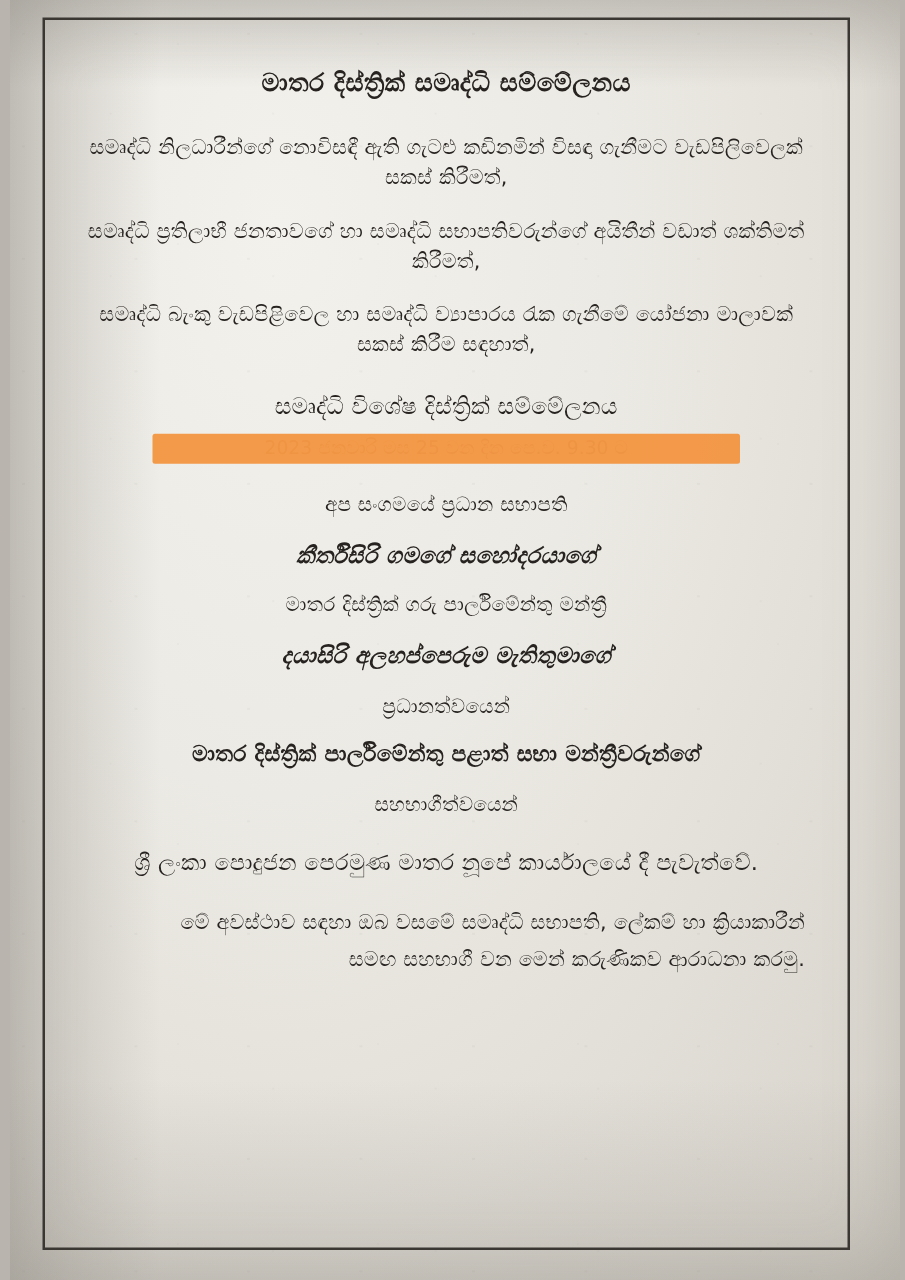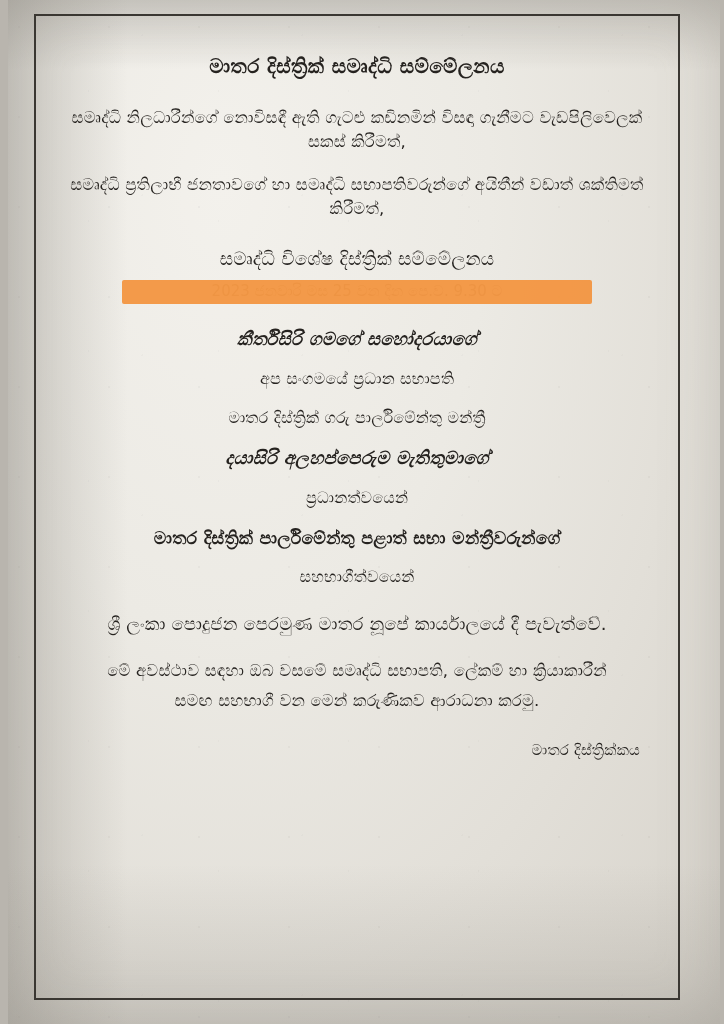--- a/index.html
+++ b/index.html
@@ -153,20 +153,21 @@
     margin-top: 22px;
     margin-bottom: 22px;
     font-weight: 400;
   }
 
   .invite {
     font-size: 16.5px;
     margin-top: 6px;
     line-height: 1.5;
     padding: 0 18px;
+    text-align: right;
   }
 
   .signature {
     margin-top: 26px;
     text-align: right;
     padding-right: 22px;
   }
   .sig-line-1 {
     font-size: 16px;
     font-weight: 600;
@@ -199,41 +200,41 @@
   <div id="paper-shade-bottom"></div>
 
   <div id="border-frame"></div>
 
   <div id="content">
 
     <div class="line title">මාතර දිස්ත්‍රික් සමෘද්ධි සම්මේලනය</div>
 
     <div class="line para">සමෘද්ධි නිලධාරීන්ගේ නොවිසඳී ඇති ගැටළු කඩිනමින් විසඳා ගැනීමට වැඩපිලිවෙලක් සකස් කිරීමත්,</div>
     <div class="line para">සමෘද්ධි ප්‍රතිලාභී ජනතාවගේ හා සමෘද්ධි සභාපතිවරුන්ගේ අයිතීන් වඩාත් ශක්තිමත් කිරීමත්,</div>
+    <div class="line para">සමෘද්ධි බැංකු වැඩපිළිවෙල හා සමෘද්ධි ව්‍යාපාරය රැක ගැනීමේ යෝජනා මාලාවක් සකස් කිරීම සඳහාත්,</div>
 
     <div class="line subtitle">සමෘද්ධි විශේෂ දිස්ත්‍රික් සම්මේලනය</div>
 
     <div class="redacted-wrap">
       <div class="redacted-text">2023 ජනවාරි මස 25 වන දින පෙ.ව. 9.30 ට</div>
       <div class="redacted-highlight"></div>
     </div>
 
+    <div class="line small-label">අප සංගමයේ ප්‍රධාන සභාපති</div>
     <div class="line name-bold">කීර්තිසිරි ගමගේ සහෝදරයාගේ</div>
-    <div class="line small-label">අප සංගමයේ ප්‍රධාන සභාපති</div>
 
     <div class="line small-label">මාතර දිස්ත්‍රික් ගරු පාර්ලිමේන්තු මන්ත්‍රී</div>
     <div class="line name-bold">දයාසිරි අලහප්පෙරුම මැතිතුමාගේ</div>
     <div class="line small-label">ප්‍රධානත්වයෙන්</div>
 
     <div class="line name-bold-wide">මාතර දිස්ත්‍රික් පාර්ලිමේන්තු පළාත් සභා මන්ත්‍රීවරුන්ගේ</div>
     <div class="line small-label">සහභාගීත්වයෙන්</div>
 
     <div class="line venue">ශ්‍රී ලංකා පොදුජන පෙරමුණ මාතර නූපේ කාර්යාලයේ දී පැවැත්වේ.</div>
 
     <div class="line invite">මේ අවස්ථාව සඳහා ඔබ වසමේ සමෘද්ධි සභාපති, ලේකම් හා ක්‍රියාකාරීන්</div>
     <div class="line invite">සමඟ සහභාගී වන මෙන් කරුණිකව ආරාධනා කරමු.</div>
 
     <div class="signature">
-      <div class="line sig-line-2">මාතර දිස්ත්‍රික්කය</div>
     </div>
 
   </div>
 </div>
 
 </body></html>

